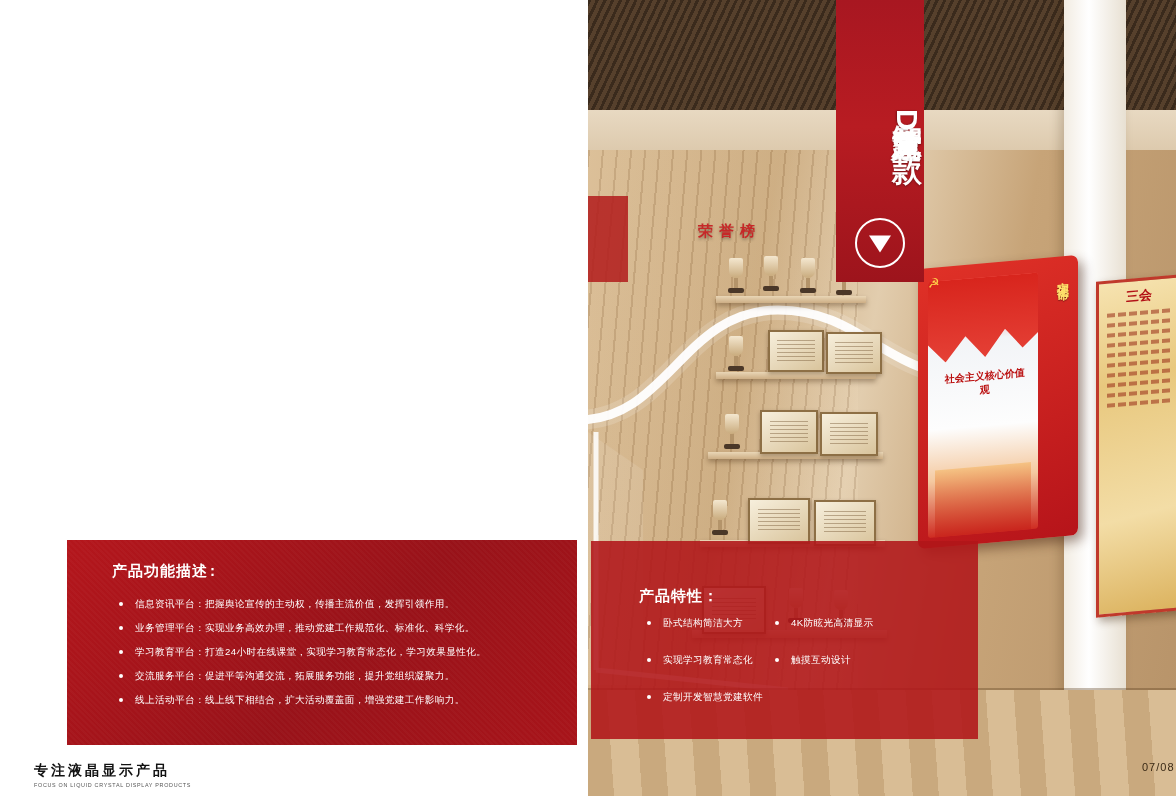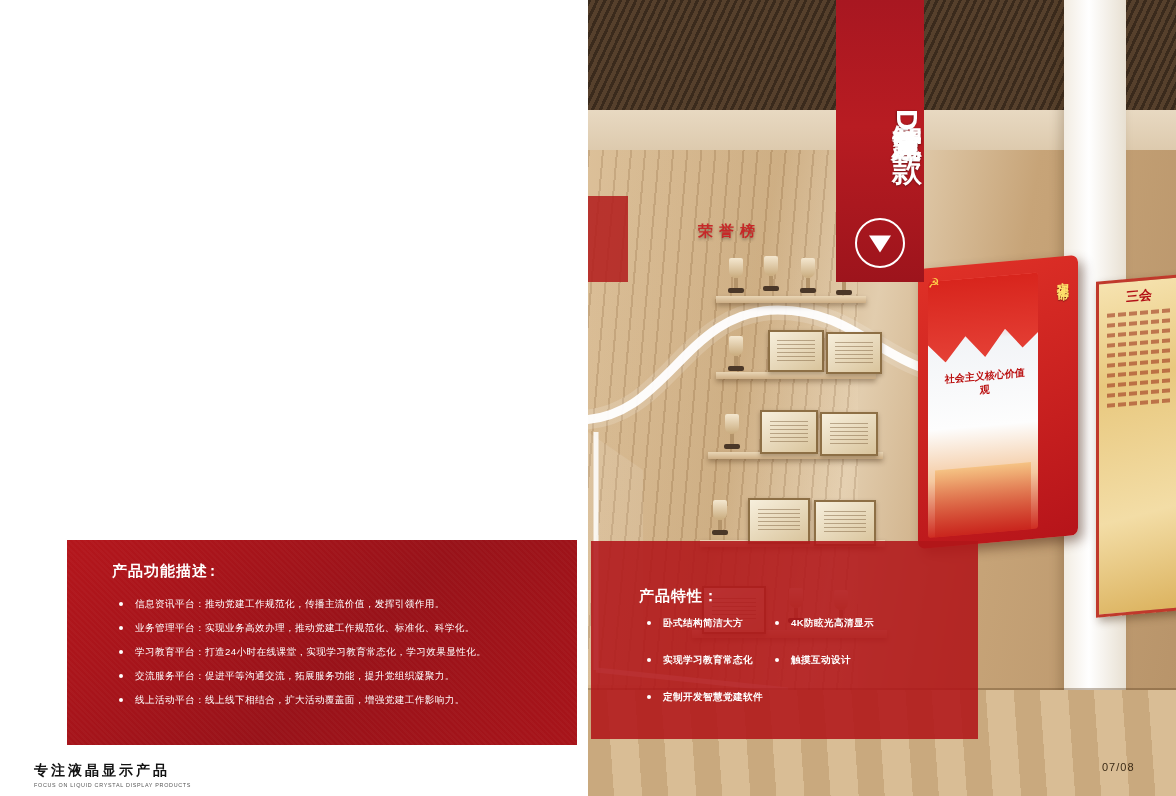--- a/index.html
+++ b/index.html
@@ -263,41 +263,41 @@
     position:absolute;left:591px;top:541px;width:350px;height:198px;
     background:rgba(176,22,25,.88);
     z-index:30;
     padding-left:37px;
   }
   .ft-title{
     position:absolute;left:48px;top:46px;color:#fff;font-size:15px;font-weight:bold;letter-spacing:1px;
   }
   .ft-grid{
     position:absolute;left:52px;top:76px;right:10px;
-    display:grid;grid-template-columns:128px 1fr;grid-row-gap:24px;font-weight:bold;
+    display:grid;grid-template-columns:128px 1fr;grid-row-gap:24px;
   }
   .ft-grid .it{
     color:#fff;font-size:9.6px;position:relative;padding-left:20px;white-space:nowrap;letter-spacing:.4px;
   }
   .ft-grid .it:before{
     content:"";position:absolute;left:4px;top:4px;width:4px;height:4px;background:#fff;border-radius:50%;
   }
   .ft-grid .it.empty:before{display:none;}
 
   
   .footer-logo{position:absolute;left:34px;top:762px;z-index:50;}
   .footer-logo .cn{
     font-size:14px;font-weight:bold;color:#111;letter-spacing:3px;
   }
   .footer-logo .en{
     font-size:5.4px;color:#555;letter-spacing:.7px;margin-top:2px;
     font-family:"Liberation Sans",sans-serif;
   }
   .pagenum{
-    position:absolute;left:1102px;top:761px;font-size:11px;color:#3a2a16;z-index:50;letter-spacing:1px;
+    position:absolute;left:1142px;top:761px;font-size:11px;color:#3a2a16;z-index:50;letter-spacing:1px;
   }
   .white-bottom{position:absolute;left:0;top:755px;width:588px;height:41px;background:#fff;z-index:15;}
 </style>
 </head>
 <body>
 
 <div id="page">
 
   <div class="photo">
     <div class="ph-ceiling"></div>
@@ -508,21 +508,21 @@
         <div class="scr"></div>
         <div class="emb">☭</div>
         <div class="side-t">牢记使命</div>
       </div>
     </div>
   </div>
 
   <div class="fnpanel">
     <div class="fn-title">产品功能描述:</div>
     <ul class="fn-list">
-      <li>信息资讯平台：推动党建工作规范化，传播主流价值，发挥引领作用。</li>
+      <li>信息资讯平台：把握舆论宣传的主动权，传播主流价值，发挥引领作用。</li>
       <li>业务管理平台：实现业务高效办理，推动党建工作规范化、标准化、科学化。</li>
       <li>学习教育平台：打造24小时在线课堂，实现学习教育常态化，学习效果显性化。</li>
       <li>交流服务平台：促进平等沟通交流，拓展服务功能，提升党组织凝聚力。</li>
       <li>线上活动平台：线上线下相结合，扩大活动覆盖面，增强党建工作影响力。</li>
     </ul>
   </div>
 
   <div class="ftpanel">
     <div class="ft-title">产品特性：</div>
     <div class="ft-grid">

